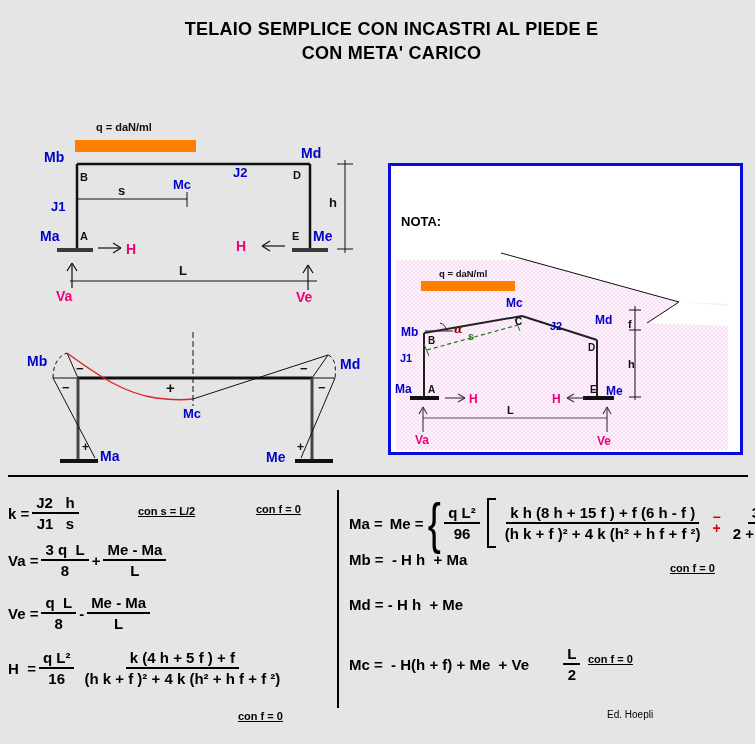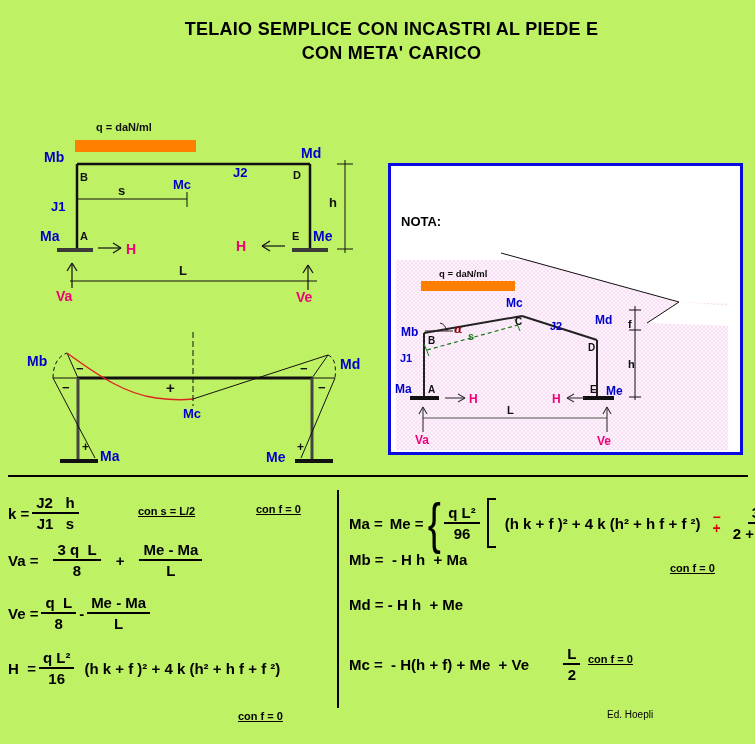--- a/index.html
+++ b/index.html
@@ -1,16 +1,16 @@
 <!DOCTYPE html>
 <html><head>
 <meta charset="utf-8">
 <style>
   html,body { margin:0; padding:0; background:#ffffff; }
-  .page { position:relative; width:755px; height:744px; background:#bef264; overflow:hidden;
+  .page { position:relative; width:755px; height:744px; background:#e5e5e5; overflow:hidden;
           font-family:"Liberation Sans", sans-serif; color:#000; }
   .abs { position:absolute; }
   .t { white-space:pre; }
   .title-line { width:755px; text-align:center; font-weight:bold; font-size:18px; letter-spacing:0.3px; }
   .nota-box { border:3px solid #0b0bdf; background:#fff; }
   .nota-text { font-weight:bold; font-size:13px; line-height:17px; padding:13px 0 0 10px; white-space:pre; }
   .u { border-bottom:1.5px solid #000; padding-bottom:0px; }
   svg text { font-family:"Liberation Sans", sans-serif; }
   svg .tb { fill:#0000cc; font-weight:bold; }
   svg .tk { fill:#111111; font-weight:bold; }
@@ -232,50 +232,50 @@
   <div class="abs hdiv" style="left:8px; top:475px; width:740px;"></div>
   <div class="abs vdiv" style="left:337px; top:490px; height:218px;"></div>
 
   <div class="abs formula" style="left:8px; top:494px;">
     <span class="t">k =</span>
     <span class="frac"><span class="num">J2   h</span><span class="den">J1   s</span></span>
   </div>
   <div class="abs note" style="left:138px; top:505px;">con s = L/2</div>
   <div class="abs note" style="left:256px; top:503px;">con f = 0</div>
 
-  <div class="abs formula" style="left:8px; top:541px;gap:12px;">
+  <div class="abs formula" style="left:8px; top:541px;">
     <span class="t">Va =</span>
     <span class="frac"><span class="num">3 q  L</span><span class="den">8</span></span>
     <span class="t">+</span>
     <span class="frac"><span class="num">Me - Ma</span><span class="den">L</span></span>
   </div>
 
   <div class="abs formula" style="left:8px; top:594px;">
     <span class="t">Ve =</span>
     <span class="frac"><span class="num">q  L</span><span class="den">8</span></span>
     <span class="t">-</span>
     <span class="frac"><span class="num">Me - Ma</span><span class="den">L</span></span>
   </div>
 
   <div class="abs formula" style="left:8px; top:649px;">
     <span class="t">H  =</span>
     <span class="frac"><span class="num">q L²</span><span class="den">16</span></span>
-    <span class="frac"><span class="den">(h k + f )² + 4 k (h² + h f + f ²)</span></span>
+    <span class="frac"><span class="num">k (4 h + 5 f ) + f</span><span class="den">(h k + f )² + 4 k (h² + h f + f ²)</span></span>
   </div>
   <div class="abs note" style="left:238px; top:710px;">con f = 0</div>
 
   <div class="abs formula" style="left:349px; top:498px;">
     <span class="lhs-stack">
       <span>Ma =</span>
       <span>Me =</span>
     </span>
     <span class="brace">{</span>
     <span class="frac"><span class="num">q L²</span><span class="den">96</span></span>
     <span class="brk brk-l"></span>
-    <span class="frac"><span class="den">(h k + f )² + 4 k (h² + h f + f ²)</span></span>
+    <span class="frac"><span class="num">k h (8 h + 15 f ) + f (6 h - f )</span><span class="den">(h k + f )² + 4 k (h² + h f + f ²)</span></span>
     <span class="mp">
       <span>−</span>
       <span>+</span>
     </span>
     <span class="frac"><span class="num">3</span><span class="den">2 + 6 k</span></span>
     <span class="brk brk-r"></span>
   </div>
   <div class="abs note" style="left:670px; top:562px;">con f = 0</div>
 
   <div class="abs formula" style="left:349px; top:551px;">Mb =  - H h  + Ma</div>

